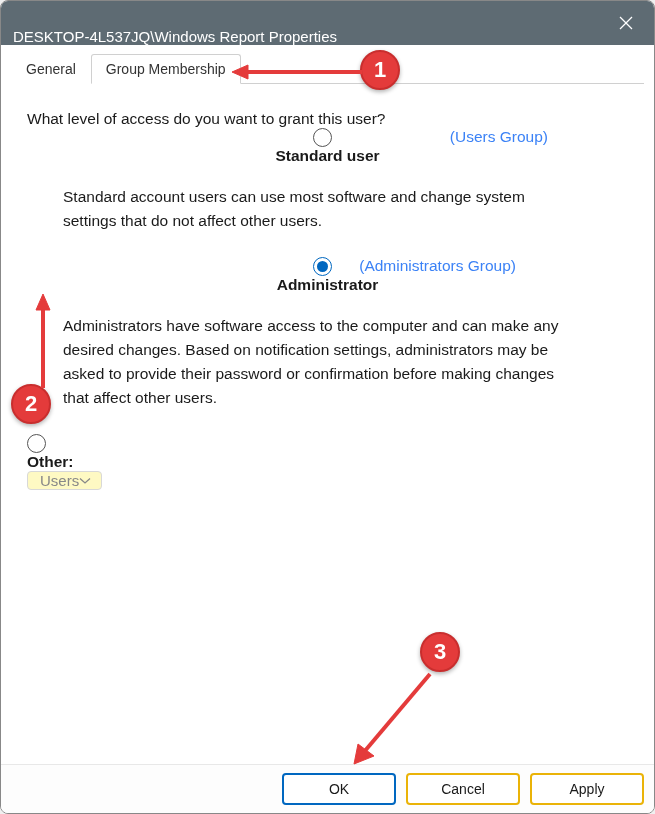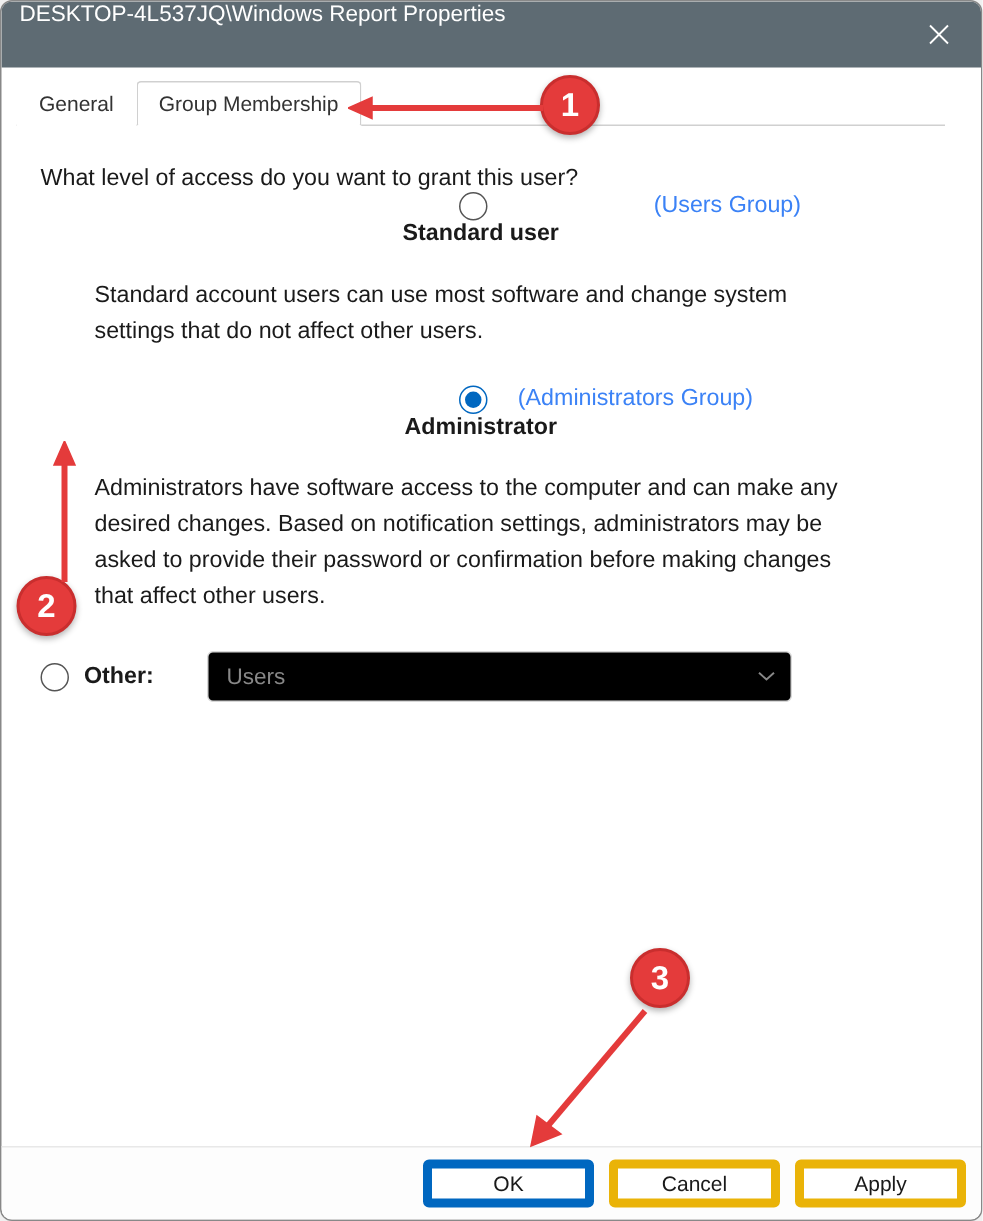--- a/index.html
+++ b/index.html
@@ -22,21 +22,21 @@
       flex-direction: column;
       border: 1px solid #888;
       border-radius: 8px;
       overflow: hidden;
     }
     .titlebar {
       height: 44px;
       background: #5e6b73;
       color: #ffffff;
       display: flex;
-      align-items: flex-start;
+      align-items: flex-end;
       justify-content: space-between;
       padding-left: 12px;
       font-size: 15px;
       gap: 23px;
     }
     .titlebar .close {
       width: 56px;
       height: 44px;
       display: flex;
       align-items: center;
@@ -44,21 +44,21 @@
       cursor: pointer;
     }
     .titlebar .close svg {
       width: 14px;
       height: 14px;
       stroke: #ffffff;
       stroke-width: 1.2;
     }
     .content {
       flex: 1;
-      padding: 8px 24px 8px 10px;
+      padding: 8px 10px 8px 10px;
       display: flex;
       flex-direction: column;
       position: relative;
     }
     .tabs {
       display: flex;
       border-bottom: 1px solid #d0d0d0;
       margin-bottom: 0;
     }
     .tab {
@@ -134,39 +134,40 @@
     .option-desc {
       margin-left: 36px;
       margin-top: 20px;
       font-size: 15.5px;
       line-height: 1.55;
       color: #1a1a1a;
       max-width: 510px;
     }
     .other-row {
       display: flex;
-      align-items: center;
+      align-items: flex-start;
       margin-top: 14px;
+      flex-direction: column;
     }
     .other-row .radio {
       margin-right: 10px;
     }
     .other-label {
       font-weight: 700;
       font-size: 15.5px;
       margin-right: 24px;
       min-width: 58px;
     }
     .dropdown {
       flex: 1;
       max-width: 390px;
       height: 34px;
       border: 1px solid #d8d8d8;
       border-radius: 4px;
-      background: #000000;
+      background: #fef9c3;
       display: flex;
       align-items: center;
       justify-content: space-between;
       padding: 0 10px 0 12px;
       color: #888;
       font-size: 15px;
       cursor: pointer;
     }
     .dropdown .chev {
       color: #888;
@@ -176,21 +177,21 @@
       display: flex;
       justify-content: flex-end;
       gap: 10px;
       padding: 8px 10px 8px 10px;
       border-top: 1px solid #e8e8e8;
       background: #fdfdfd;
     }
     .btn {
       min-width: 114px;
       height: 32px;
-      border: 6px solid #eab308;
+      border: 2px solid #eab308;
       border-radius: 4px;
       background: #ffffff;
       font-size: 14px;
       font-family: inherit;
       cursor: pointer;
       color: #1a1a1a;
     }
     .btn.primary {
       border-color: #0067c0;
     }

